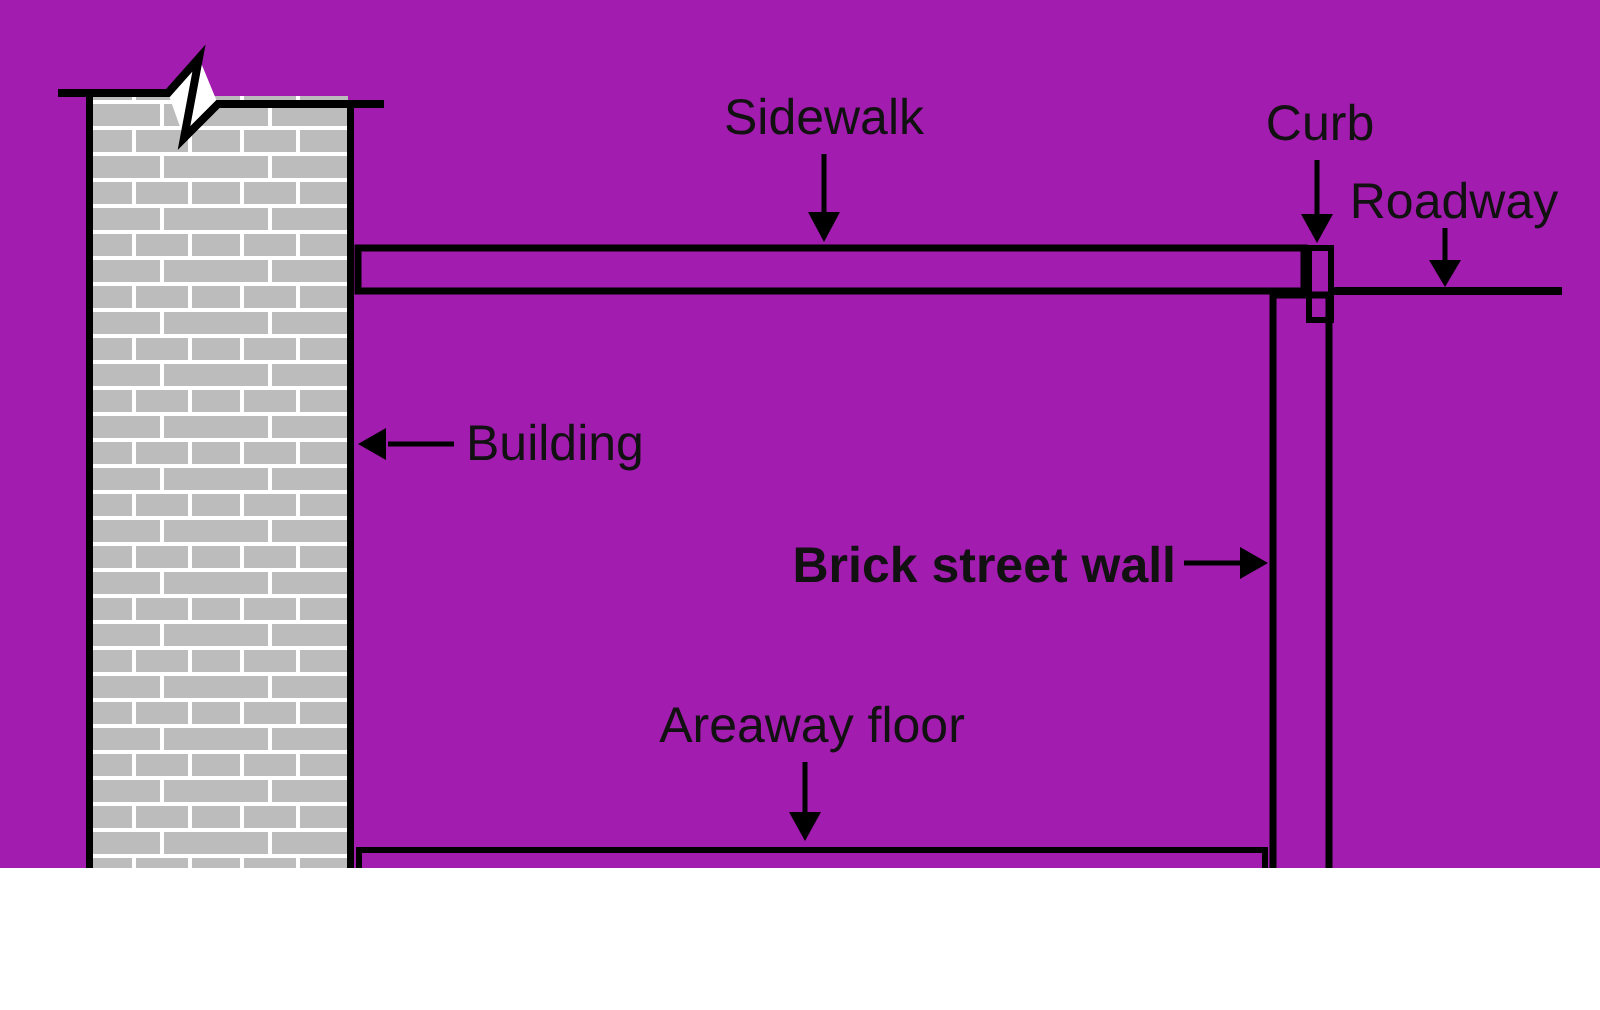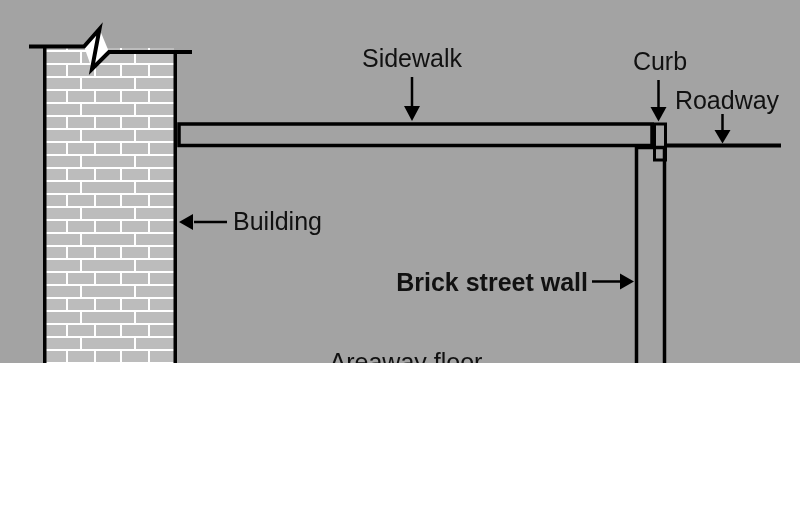--- a/index.html
+++ b/index.html
@@ -3,22 +3,22 @@
 <meta charset="utf-8">
 <style>
   html, body {
     margin: 0;
     padding: 0;
     background: #ffffff;
   }
   .stage {
     position: relative;
     width: 800px;
-    height: 363px;
-    background: #a3a3a3;
+    height: 434px;
+    background: #a21caf;
     overflow: hidden;
     font-family: "Liberation Sans", sans-serif;
   }
   .lbl {
     font-family: "Liberation Sans", sans-serif;
     font-size: 25px;
     fill: #111111;
     font-weight: 400;
   }
   .lbl-bold {

